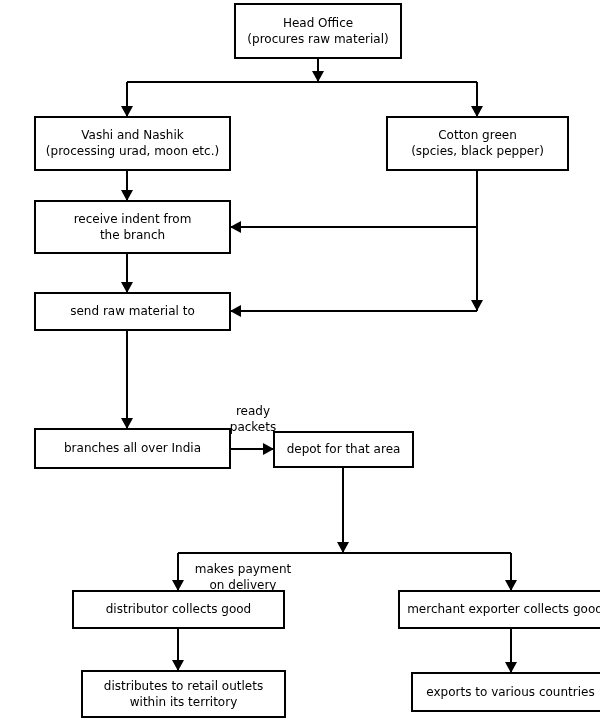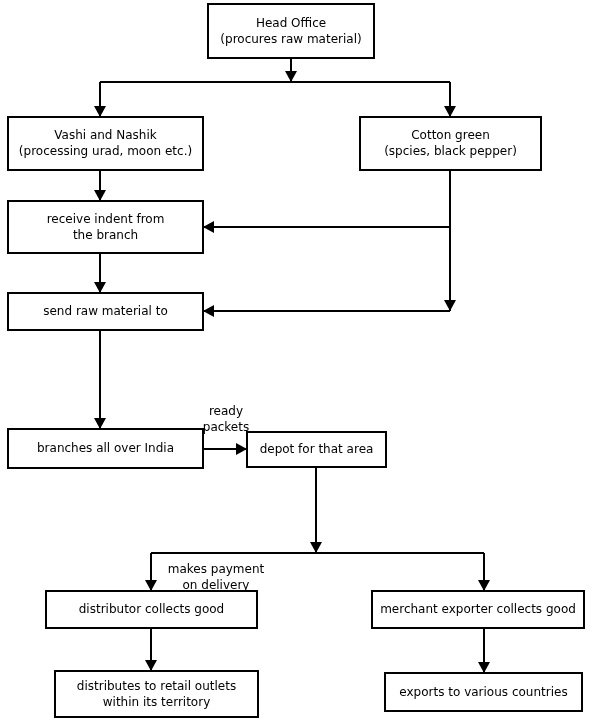--- a/index.html
+++ b/index.html
@@ -12,20 +12,21 @@
     width: 600px;
     height: 722px;
     font-family: "DejaVu Sans", "Liberation Sans", sans-serif;
     color: #000000;
     overflow: hidden;
   }
   #flowchart-root {
     position: relative;
     width: 540px;
     height: 722px;
+    padding-left: 27px;
   }
   svg#flow-svg {
     display: block;
     width: 600px;
     height: 722px;
     background: #ffffff;
   }
   .node-box {
     fill: #ffffff;
     stroke: #000000;

